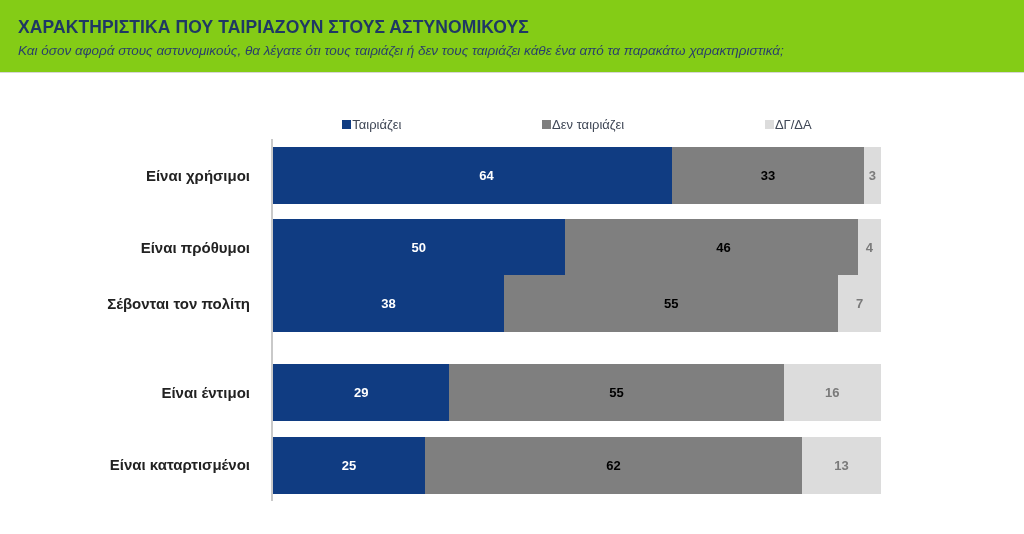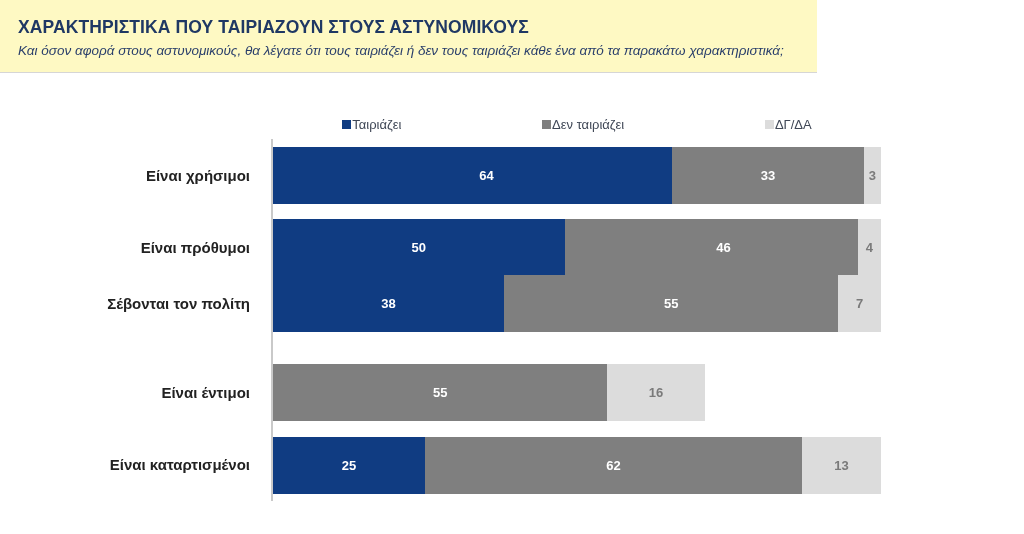--- a/index.html
+++ b/index.html
@@ -18,26 +18,26 @@
     width: 1024px;
     height: 534px;
     background: #ffffff;
   }
 
   
   .header {
     position: absolute;
     left: 0;
     top: 0;
-    width: 817px;
+    width: 1024px;
     height: 73px;
     box-sizing: border-box;
     padding: 17px 0 0 18px;
     border-bottom: 1px solid #d6d6d6;
-    background: #fef9c3;
+    background: #84cc16;
   }
   .header-title {
     font-size: 17.5px;
     font-weight: bold;
     color: #1f3864;
     letter-spacing: 0.1px;
     line-height: 21px;
     white-space: nowrap;
   }
   .header-subtitle {
@@ -143,21 +143,21 @@
   .seg {
     height: 57px;
     display: flex;
     align-items: center;
     justify-content: center;
     font-size: 13px;
     font-weight: bold;
     overflow: hidden;
   }
   .seg-fit    { background: #103c82; color: #ffffff; }
-  .seg-notfit { background: #7f7f7f; color: #ffffff; }
+  .seg-notfit { background: #7f7f7f; color: #000000; }
   .seg-dk     { background: #dcdcdc; color: #7a7a7a; }
 </style>
 </head>
 <body>
 
 <div id="page">
 
   <div class="header">
     <div class="header-title">ΧΑΡΑΚΤΗΡΙΣΤΙΚΑ ΠΟΥ ΤΑΙΡΙΑΖΟΥΝ ΣΤΟΥΣ ΑΣΤΥΝΟΜΙΚΟΥΣ</div>
     <div class="header-subtitle">Και όσον αφορά στους αστυνομικούς, θα λέγατε ότι τους ταιριάζει ή δεν τους ταιριάζει κάθε ένα από τα παρακάτω χαρακτηριστικά;</div>
@@ -203,20 +203,21 @@
             <div class="row-label">Σέβονται τον πολίτη</div>
             <div class="row-bars">
               <div class="seg seg-fit" style="width: 38%;">38</div>
               <div class="seg seg-notfit" style="width: 55%;">55</div>
               <div class="seg seg-dk" style="width: 7%;">7</div>
             </div>
           </div>
           <div class="row" style="top: 217.2px; padding-left: 40px;">
             <div class="row-label">Είναι έντιμοι</div>
             <div class="row-bars">
+              <div class="seg seg-fit" style="width: 29%;">29</div>
               <div class="seg seg-notfit" style="width: 55%;">55</div>
               <div class="seg seg-dk" style="width: 16%;">16</div>
             </div>
           </div>
           <div class="row" style="top: 289.6px;">
             <div class="row-label">Είναι καταρτισμένοι</div>
             <div class="row-bars">
               <div class="seg seg-fit" style="width: 25%;">25</div>
               <div class="seg seg-notfit" style="width: 62%;">62</div>
               <div class="seg seg-dk" style="width: 13%;">13</div>

